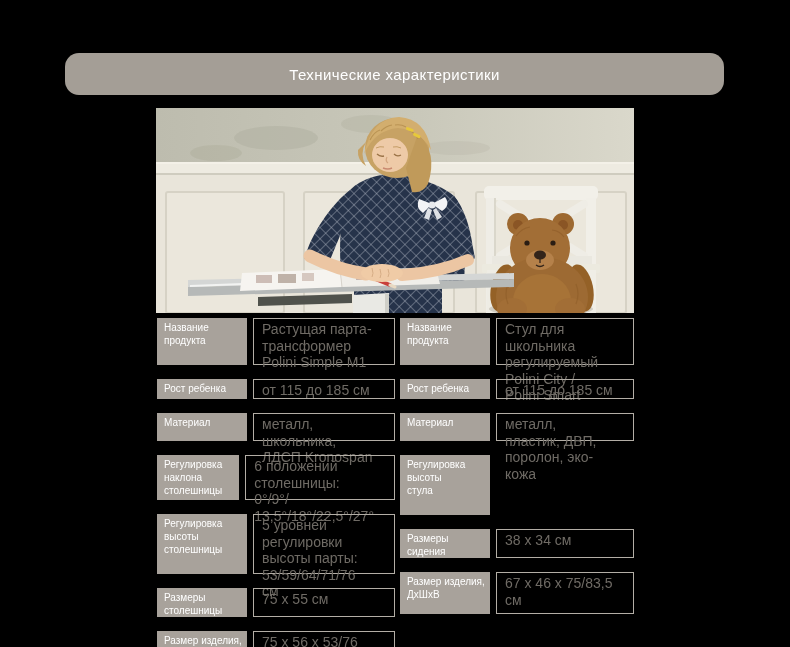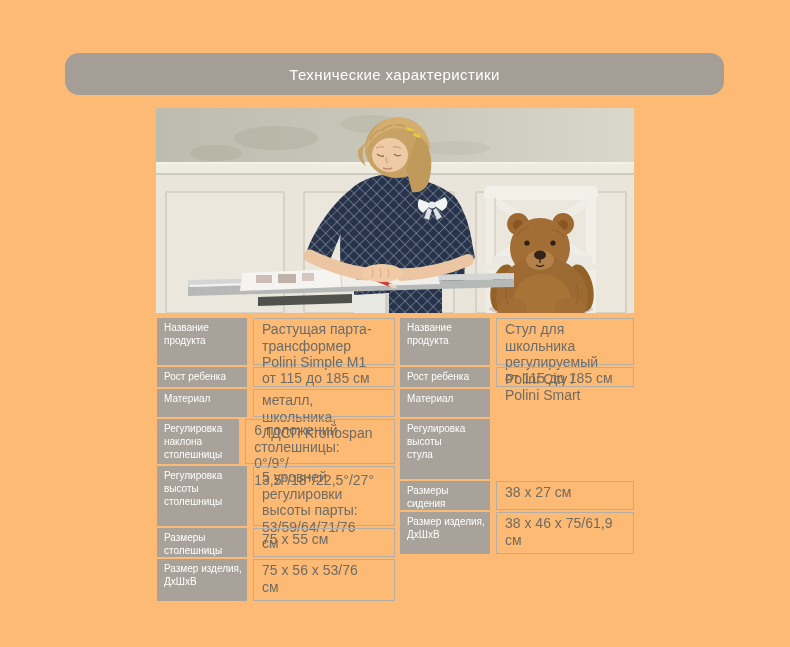--- a/index.html
+++ b/index.html
@@ -1,33 +1,33 @@
 <!DOCTYPE html>
 <html><head>
 <meta charset="utf-8">
 <style>
   html,body{margin:0;padding:0;background:#ffffff;}
-  #page{position:relative;width:790px;height:647px;background:#fdba74;overflow:hidden;
+  #page{position:relative;width:790px;height:647px;background:#000000;overflow:hidden;
         font-family:"Liberation Sans",sans-serif;}
 
   
   .banner{position:absolute;left:65px;top:53px;width:659px;height:42px;
           background:#a49e96;border-radius:14px;
           display:flex;align-items:center;justify-content:center;}
   .banner span{color:#ffffff;font-size:15px;letter-spacing:.4px;}
 
   
   .photo{position:absolute;left:156px;top:108px;width:478px;height:205px;overflow:hidden;}
   .photo svg{display:block;}
 
   
   .spec-table{position:absolute;top:318px;}
   #table-left{left:157px;width:238px;}
   #table-right{left:400px;width:234px;}
-  .row{display:flex;margin-bottom:2px;}
+  .row{display:flex;margin-bottom:14px;}
   .cell{box-sizing:border-box;height:100%;white-space:pre-line;}
   .label{width:90px;margin-right:6px;background:#a8a29b;color:#ffffff;
          font-size:10px;line-height:1.3;padding:3px 2px 1px 7px;}
   .value{flex:1;border:1px solid #b3aea6;color:#6f6b65;
          font-size:14px;line-height:1.18;padding:2px 20px 1px 8px;}
   .r1{height:47px}.r2{height:20px}.r3{height:28px}.r4{height:45px}
   .r5{height:60px}.r6{height:29px}.r7{height:42px}
 </style>
 </head>
 <body>
@@ -239,31 +239,33 @@
       <div class="cell value">Стул для школьника
 регулируемый
 Polini City / Polini Smart</div>
     </div>
     <div class="row r2">
       <div class="cell label">Рост ребенка</div>
       <div class="cell value">от 115 до 185 см</div>
     </div>
     <div class="row r3">
       <div class="cell label">Материал</div>
+      <div class="cell value">металл, пластик, ДВП,
+поролон, эко-кожа</div>
     </div>
     <div class="row r5">
       <div class="cell label">Регулировка
 высоты
 стула</div>
     </div>
     <div class="row r6">
       <div class="cell label">Размеры
 сидения</div>
-      <div class="cell value">38 x 27 см</div>
+      <div class="cell value">38 x 34 см</div>
     </div>
     <div class="row r7">
       <div class="cell label">Размер изделия,
 ДхШхВ</div>
-      <div class="cell value">38 x 46 x 75/61,9 см</div>
+      <div class="cell value">67 x 46 x 75/83,5 см</div>
     </div>
   </div>
 
 </div>
 
 </body></html>

